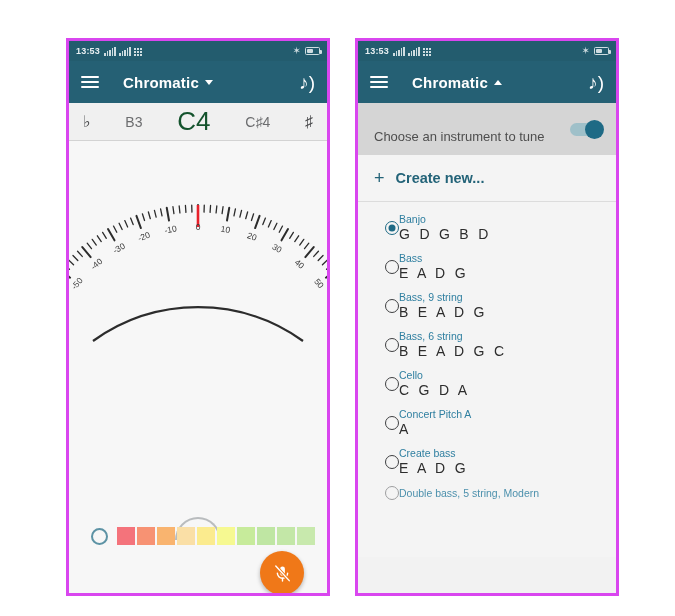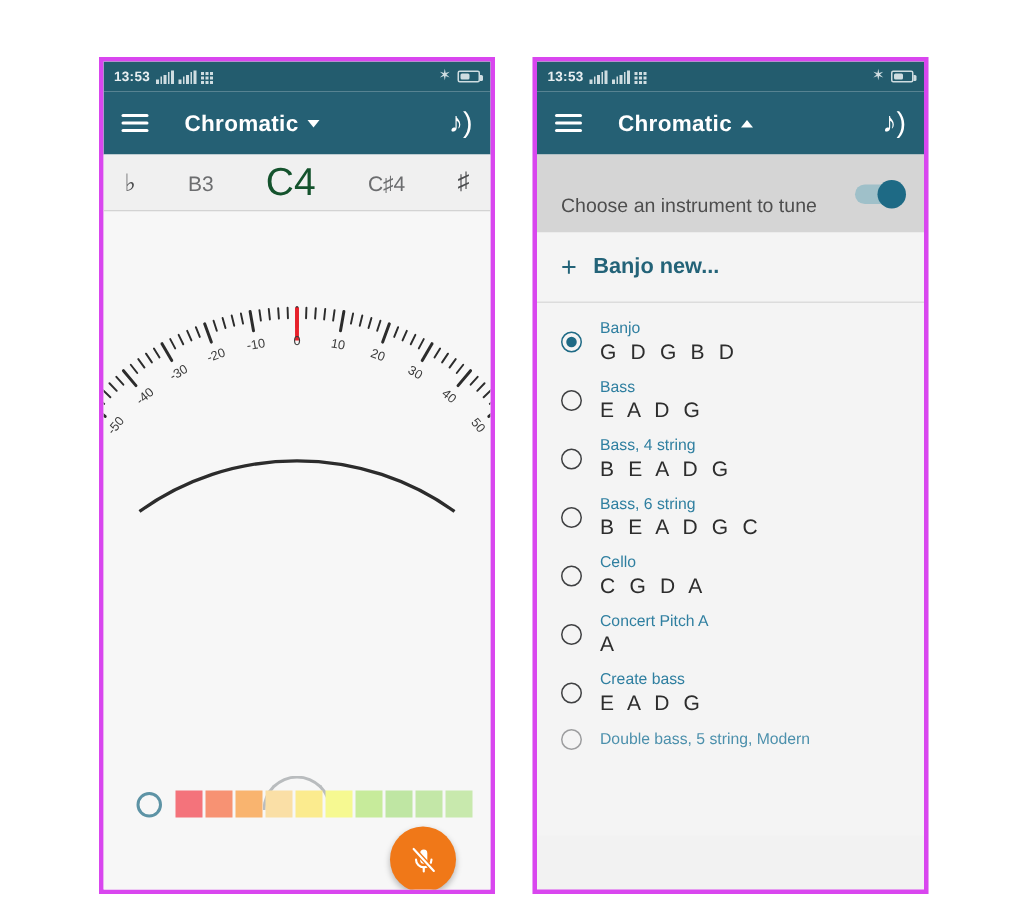--- a/index.html
+++ b/index.html
@@ -120,22 +120,22 @@
   }
   .createnew {
     background: #f4f4f4; border-bottom: 1px solid #dcdcdc;
     padding: 14px 16px; display: flex; align-items: center; gap: 11px; cursor: pointer;
   }
   .plus { color: #236378; font-size: 18px; line-height: 1; font-weight: 400; }
   .createnew-label { color: #236378; font-size: 14.5px; font-weight: 700; }
 
   .inst-list { background: #f4f4f4; height: 355px; overflow: hidden; padding-top: 6px; }
   .inst-row {
-    display: flex; align-items: center; gap: 12px;
-    padding: 5px 16px; cursor: pointer;
+    display: flex; align-items: center; 
+    padding: 5px 27px; cursor: pointer;
   }
   .radio {
     width: 14px; height: 14px; border-radius: 50%;
     border: 1.6px solid #3f4042; flex: none; position: relative;
   }
   .radio.sel { border-color: #1e6a85; }
   .radio.sel::after {
     content: ""; position: absolute; left: 50%; top: 50%;
     transform: translate(-50%,-50%);
     width: 7px; height: 7px; border-radius: 50%; background: #1e6a85;
@@ -376,42 +376,42 @@
       <div class="mode-texts">
         <div class="mode-sub">Choose an instrument to tune</div>
       </div>
       <div class="toggle">
           <b></b>
         </div>
     </div>
 
     <div class="createnew">
       <span class="plus">+</span>
-      <span class="createnew-label">Banjo new...</span>
+      <span class="createnew-label">Create new...</span>
     </div>
 
     <div class="inst-list" id="inst-list">
         <div class="inst-row">
           <div class="radio sel"></div>
           <div>
             <div class="inst-name">Banjo</div>
             <div class="inst-strings">G D G B D</div>
           </div>
         </div>
         <div class="inst-row">
           <div class="radio"></div>
           <div>
             <div class="inst-name">Bass</div>
             <div class="inst-strings">E A D G</div>
           </div>
         </div>
         <div class="inst-row">
           <div class="radio"></div>
           <div>
-            <div class="inst-name">Bass, 4 string</div>
+            <div class="inst-name">Bass, 9 string</div>
             <div class="inst-strings">B E A D G</div>
           </div>
         </div>
         <div class="inst-row">
           <div class="radio"></div>
           <div>
             <div class="inst-name">Bass, 6 string</div>
             <div class="inst-strings">B E A D G C</div>
           </div>
         </div>

